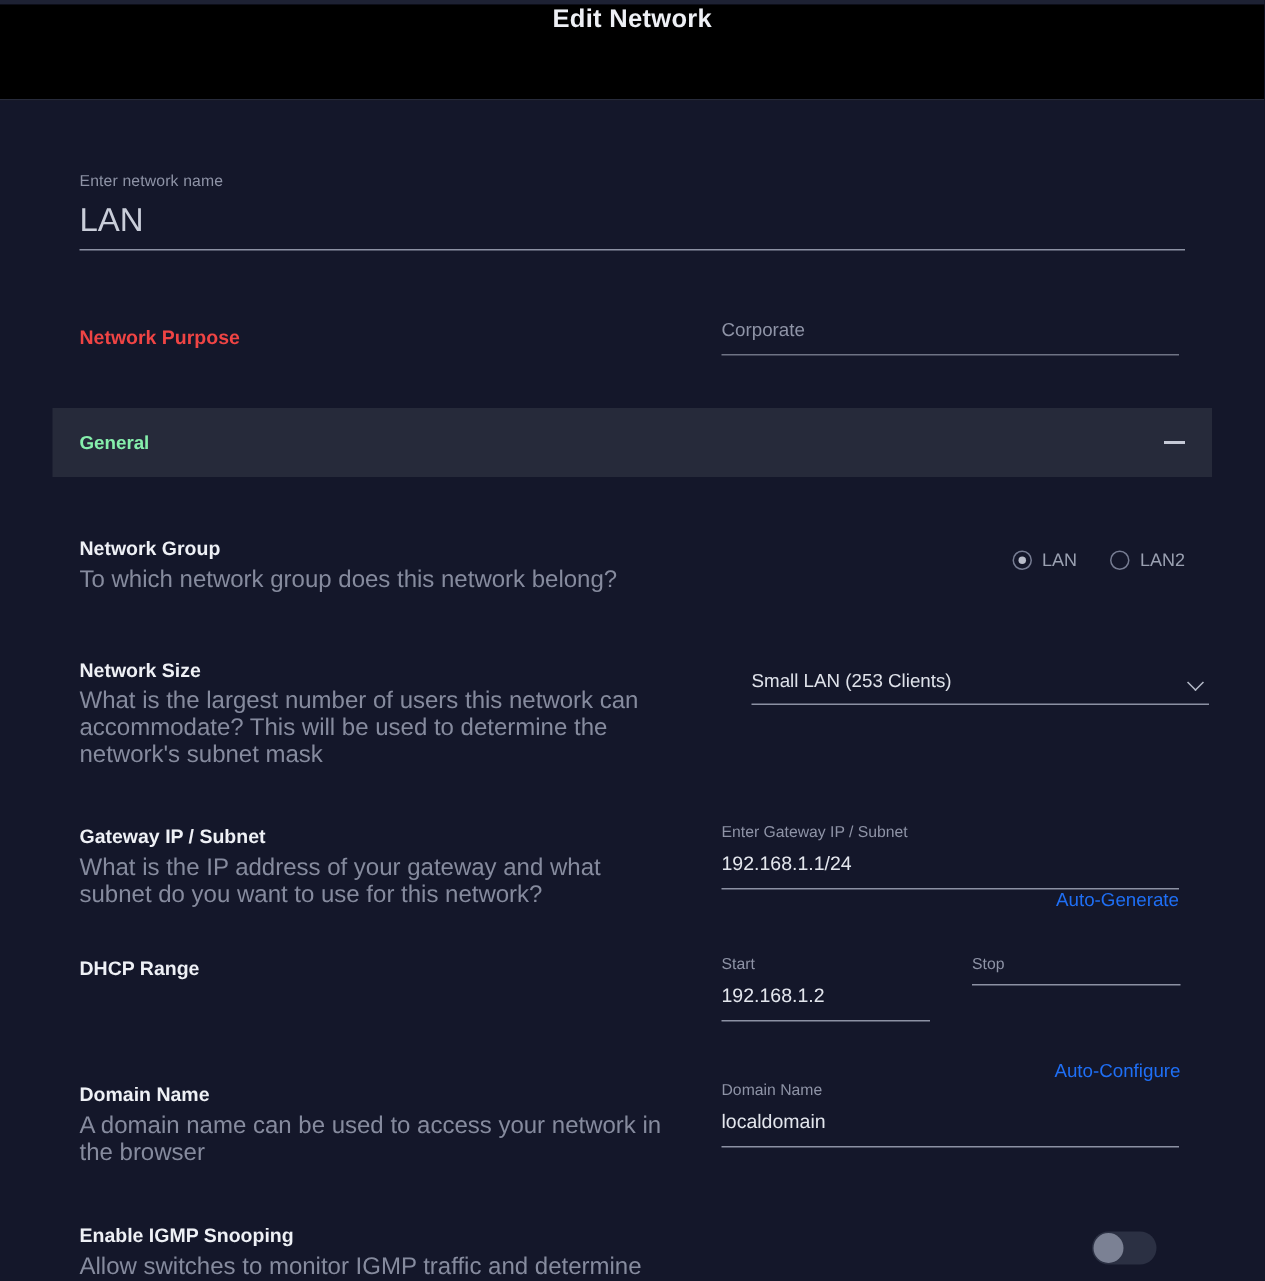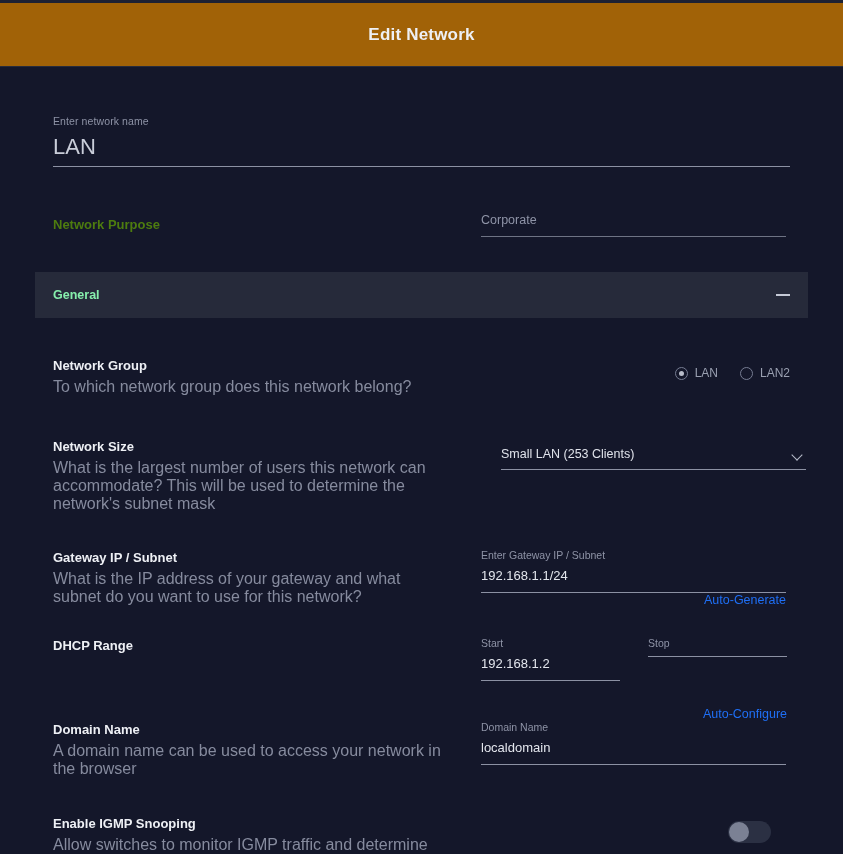--- a/index.html
+++ b/index.html
@@ -19,24 +19,24 @@
 
   .top-strip {
     height: 3px;
     background: #1d2133;
     width: 100%;
   }
 
   
   .header {
     height: 64px;
-    background: #a16207;
+    background: #000000;
     border-bottom: 1px solid #272b3b;
     display: flex;
-    align-items: center;
+    align-items: flex-start;
     justify-content: center;
   }
   .header-title {
     font-size: 17px;
     font-weight: bold;
     color: #eef0f5;
     letter-spacing: .2px;
   }
 
   
@@ -77,21 +77,21 @@
 
   .purpose-row {
     display: flex;
     align-items: flex-start;
     margin-top: 46px;
   }
   .purpose-label {
     width: 428px;
     font-size: 13px;
     font-weight: bold;
-    color: #4d7c0f;
+    color: #ef4444;
     padding-top: 4px;
   }
   .purpose-control {
     width: 305px;
   }
   .purpose-value {
     font-size: 12.5px;
     color: #8f94a7;
     padding-bottom: 9px;
   }

